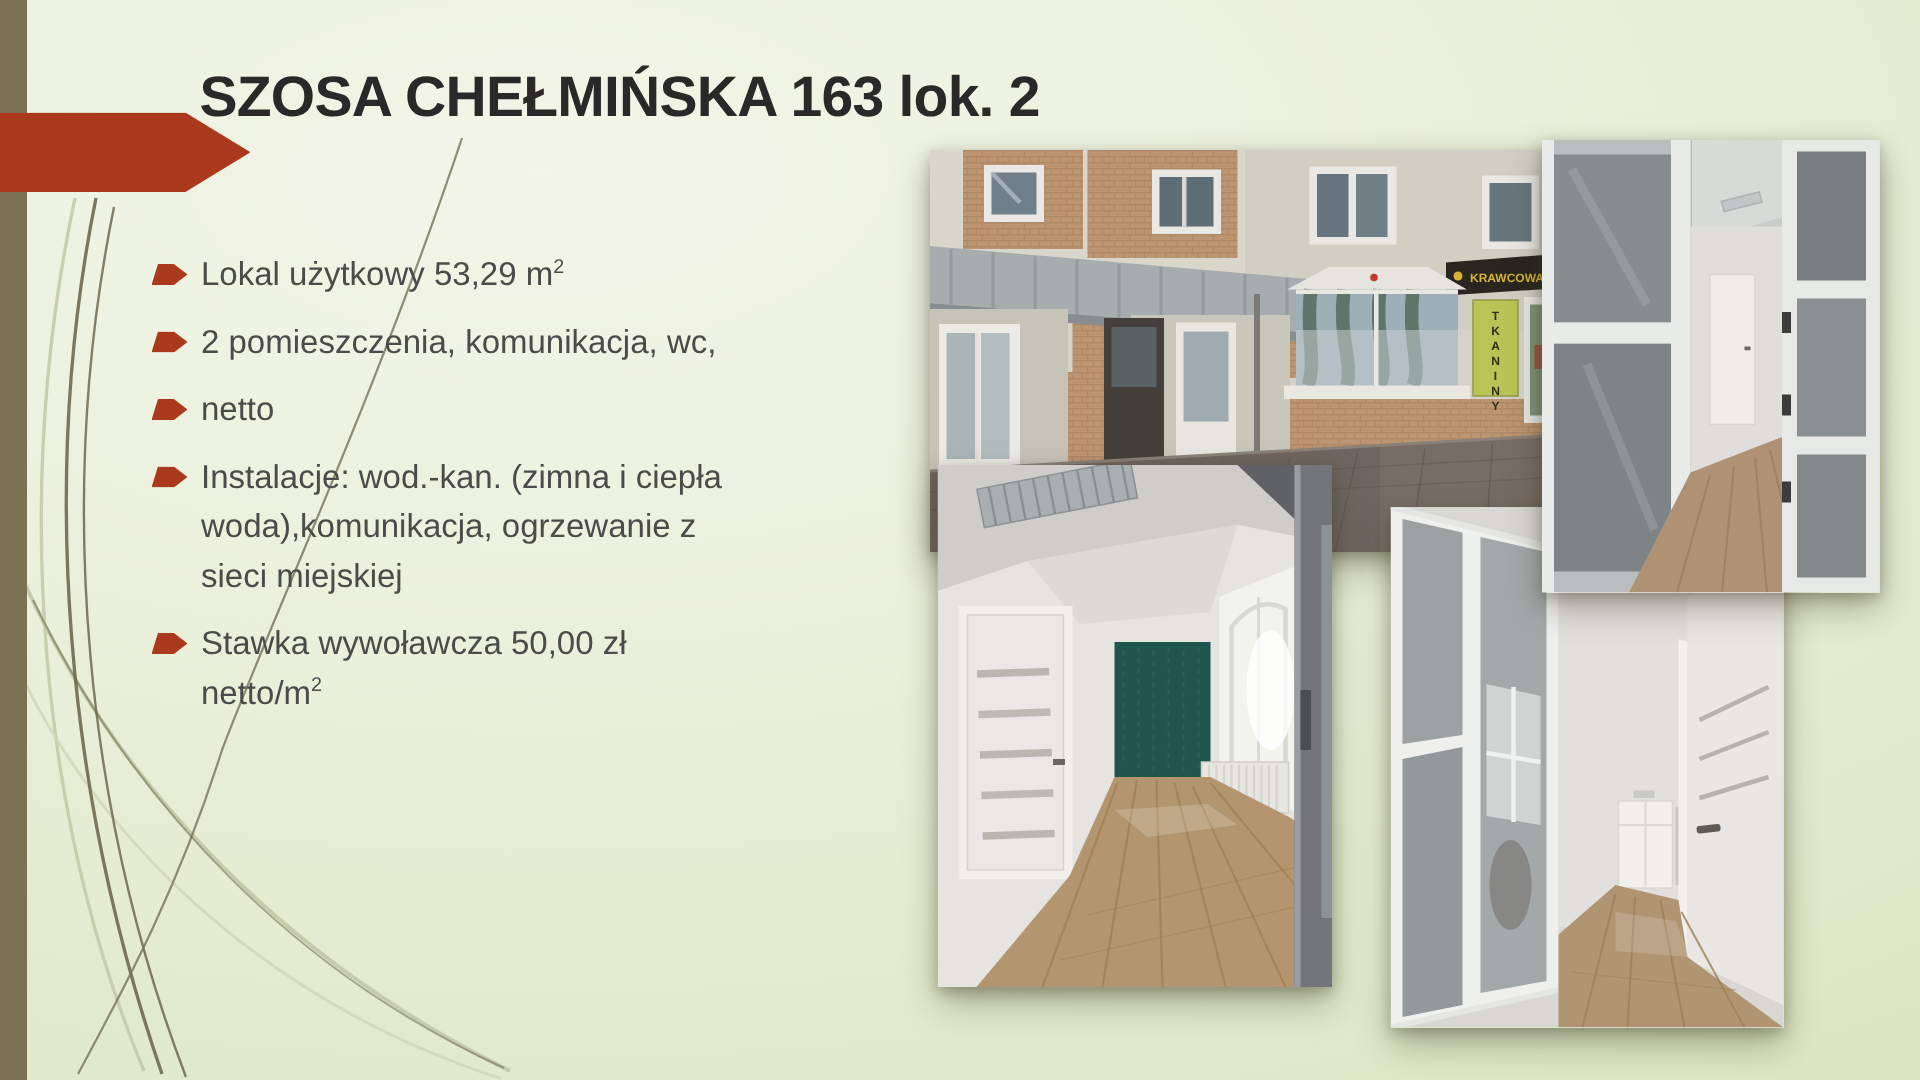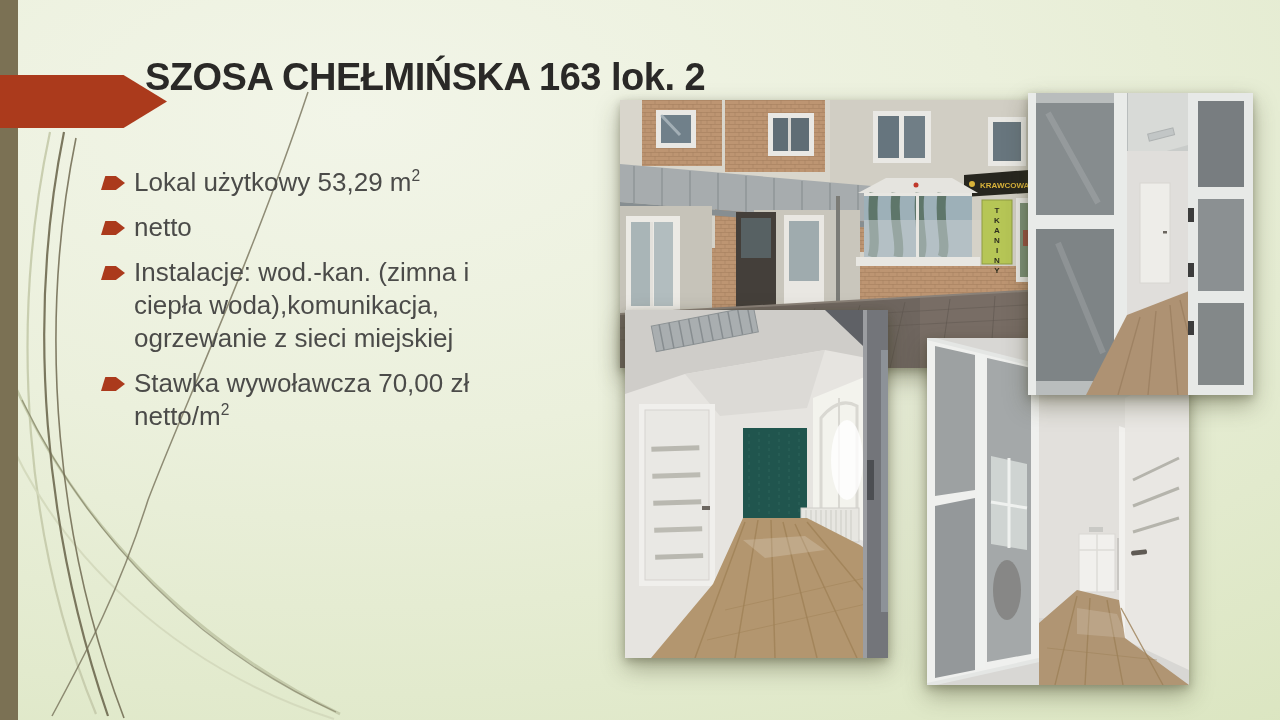--- a/index.html
+++ b/index.html
@@ -5,25 +5,25 @@
   html,body{margin:0;padding:0;background:#888;}
   .slide{
     position:relative;width:1280px;height:720px;overflow:hidden;
     background:radial-gradient(ellipse 130% 115% at 28% 16%, #f2f5e8 0%, #ebf0dc 38%, #e2eacd 70%, #d9e4bd 100%);
     font-family:"Liberation Sans", sans-serif;
   }
   .decor{position:absolute;left:0;top:0;width:1280px;height:720px;z-index:0;}
   .left-bar{position:absolute;left:0;top:0;width:18px;height:720px;background:#7b7154;z-index:1;}
   .red-arrow{position:absolute;left:0;top:75px;width:167px;height:53px;background:#ab3a1c;
     clip-path:polygon(0 0,74% 0,100% 50%,74% 100%,0 100%);z-index:2;}
-  .title{position:absolute;left:133px;top:44px;width:760px;margin:12px;
+  .title{position:absolute;left:133px;top:44px;width:760px;margin:0;
     font-size:38px;font-weight:bold;letter-spacing:-.5px;color:#2a2927;z-index:5;}
   .bullets{position:absolute;left:101px;top:166px;width:395px;margin:0;padding:0;list-style:none;z-index:5;}
   .bullets li{position:relative;padding-left:33px;margin:0 0 12px 0;
-    font-size:26px;line-height:33px;color:#4b4b49;}
+    font-size:22px;line-height:33px;color:#4b4b49;}
   .bullets .marker{position:absolute;left:0;top:10px;width:24px;height:14px;background:#ab3a1c;
     clip-path:polygon(18% 0,62% 0,100% 50%,62% 100%,0 100%);}
   .bullets sup{font-size:60%;line-height:0;}
   .photo{position:absolute;overflow:hidden;
     box-shadow:0 10px 22px rgba(55,55,30,.38),0 3px 8px rgba(55,55,30,.28);}
   .photo svg{display:block;width:100%;height:100%;font-family:"Liberation Sans",sans-serif;}
   .photo1{left:620px;top:100px;width:422px;height:268px;z-index:1;}
   .photo4{left:927px;top:338px;width:262px;height:347px;z-index:2;}
   .photo3{left:625px;top:310px;width:263px;height:348px;z-index:3;}
   .photo2{left:1028px;top:93px;width:225px;height:302px;z-index:4;}
@@ -47,27 +47,30 @@
   <div class="left-bar"></div>
   <div class="red-arrow"></div>
 
   <h1 class="title">SZOSA CHEŁMIŃSKA 163 lok. 2</h1>
 
   <ul class="bullets">
     <li>
       <span class="marker"></span><span>Lokal użytkowy 53,29 m</span><sup>2</sup>
     </li>
     <li>
+      <span class="marker"></span><span>2 pomieszczenia, komunikacja, wc,</span><sup></sup>
+    </li>
+    <li>
       <span class="marker"></span><span>netto</span><sup></sup>
     </li>
     <li>
       <span class="marker"></span><span>Instalacje: wod.-kan. (zimna i ciepła woda),komunikacja, ogrzewanie z sieci miejskiej</span><sup></sup>
     </li>
     <li>
-      <span class="marker"></span><span>Stawka wywoławcza 70,00 zł netto/m</span><sup>2</sup>
+      <span class="marker"></span><span>Stawka wywoławcza 50,00 zł netto/m</span><sup>2</sup>
     </li>
   </ul>
 
   <div class="photo photo1">
     <svg viewBox="0 0 422 268" preserveAspectRatio="none">
       <defs>
         <pattern id="br" width="14" height="8" patternUnits="userSpaceOnUse">
           <rect width="14" height="8" fill="#bd9572"></rect>
           <path d="M0 .5H14M0 4.5H14M7 0V4M3 4V8M11 4V8" stroke="#a47e5c" stroke-width="1" fill="none" opacity=".55"></path>
         </pattern>

